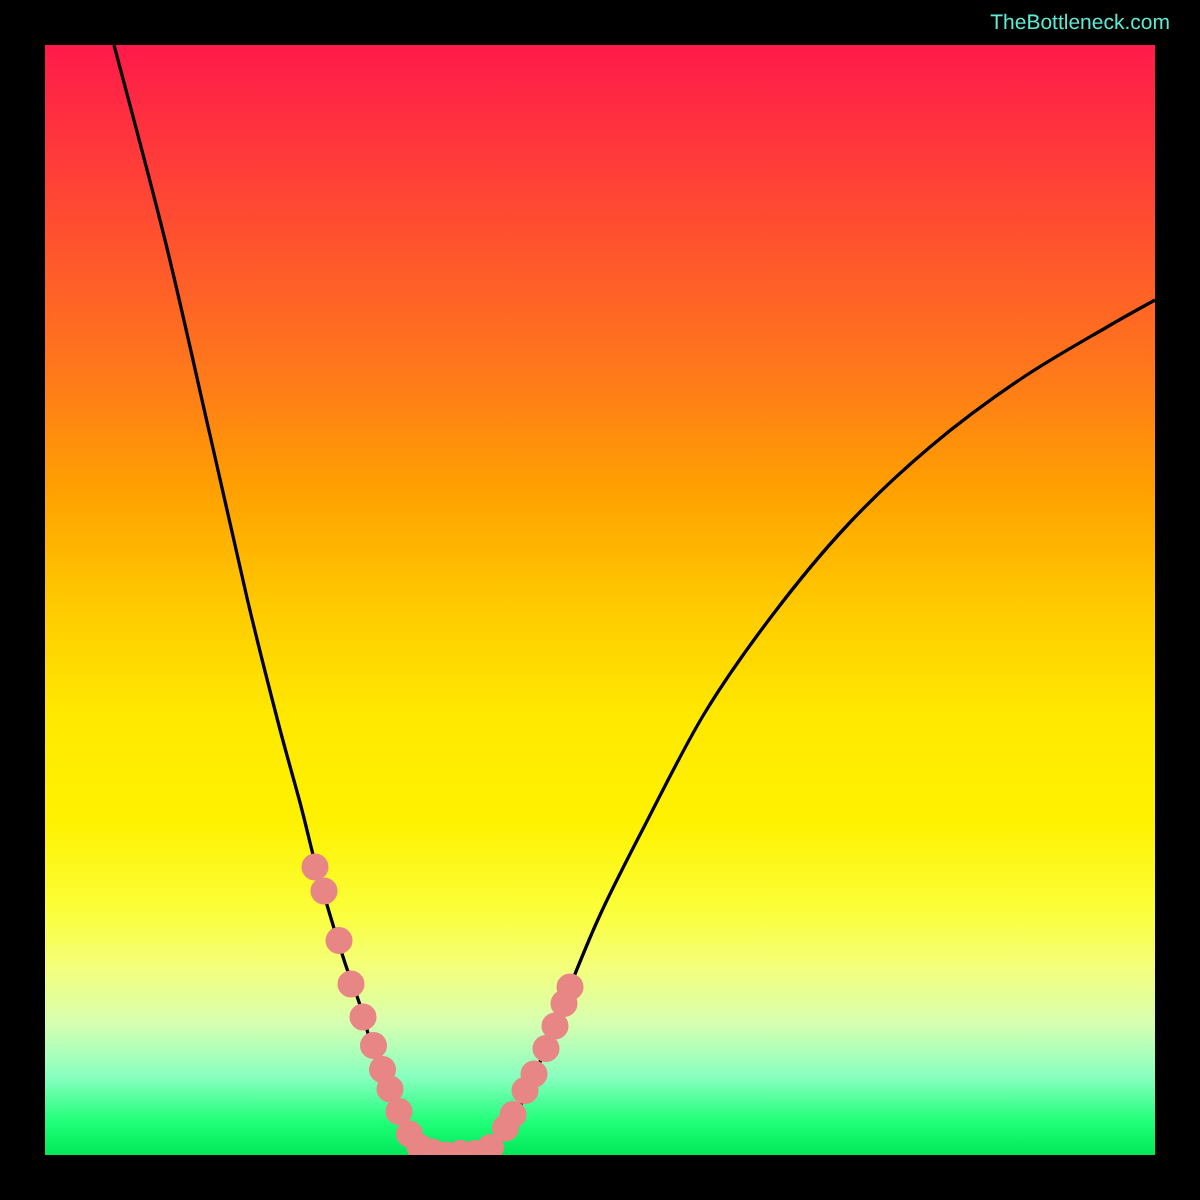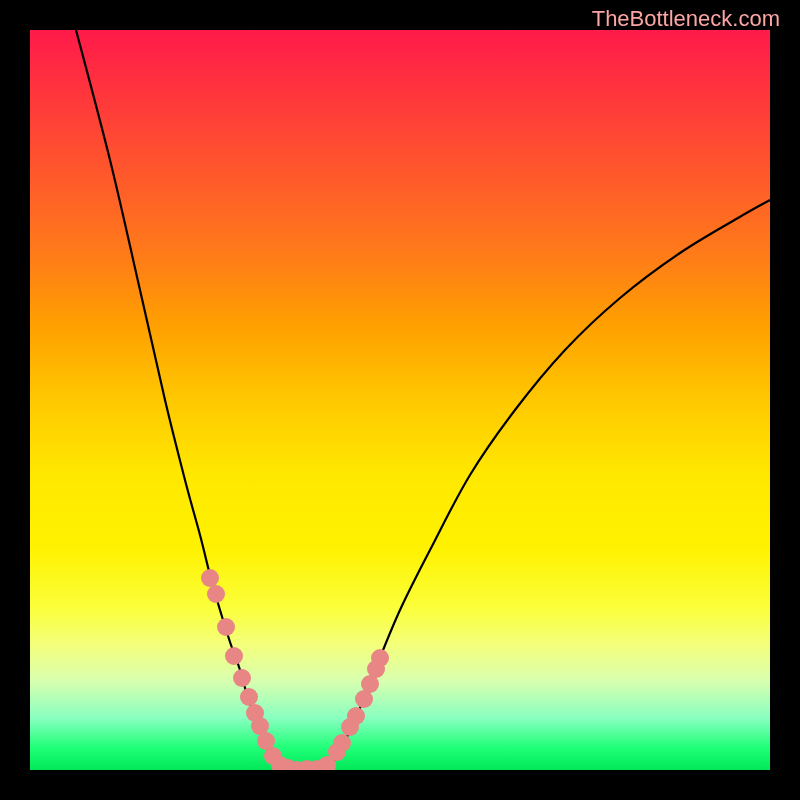--- a/index.html
+++ b/index.html
@@ -24,22 +24,22 @@
         #f4ff7a 83%,
         #d8ffb0 88%,
         #88ffc0 93%,
         #20ff78 97%,
         #00e858 100%);
     }
     .watermark {
       position: absolute;
       top: 6px;
       right: 20px;
-      color: #fca5a5;
-      font-size: 22px;
+      color: #5eead4;
+      font-size: 14px;
       font-weight: 500;
       z-index: 10;
     }
     svg.curves {
       position: absolute;
       left: 30px;
       top: 30px;
       width: 740px;
       height: 740px;
       z-index: 5;

